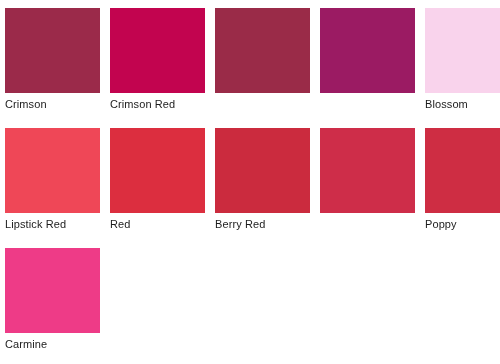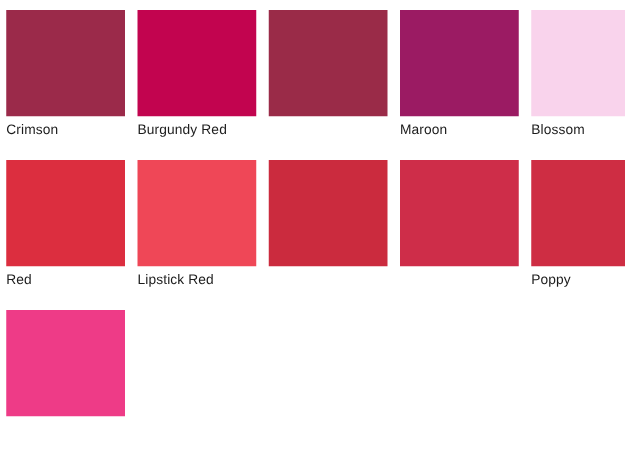--- a/index.html
+++ b/index.html
@@ -57,48 +57,49 @@
 <body>
 
 <div id="palette-page">
   <div class="swatch-grid">
       <div class="swatch-cell">
         <div class="swatch-chip" title="#9B2A4A" style="background-color: rgb(155, 42, 74);"></div>
         <span class="swatch-label">Crimson</span>
       </div>
       <div class="swatch-cell">
         <div class="swatch-chip" title="#C2044F" style="background-color: rgb(194, 4, 79);"></div>
-        <span class="swatch-label">Burgundy Red</span>
+        <span class="swatch-label">Crimson Red</span>
       </div>
       <div class="swatch-cell">
         <div class="swatch-chip" title="#9A2B48" style="background-color: rgb(154, 43, 72);"></div>
       </div>
       <div class="swatch-cell">
         <div class="swatch-chip" title="#9B1B63" style="background-color: rgb(155, 27, 99);"></div>
-        <span class="swatch-label">Maroon</span>
       </div>
       <div class="swatch-cell">
         <div class="swatch-chip" title="#F9D3EC" style="background-color: rgb(249, 211, 236);"></div>
         <span class="swatch-label">Blossom</span>
       </div>
       <div class="swatch-cell">
+        <div class="swatch-chip" title="#EF4757" style="background-color: rgb(239, 71, 87);"></div>
+        <span class="swatch-label">Lipstick Red</span>
+      </div>
+      <div class="swatch-cell">
         <div class="swatch-chip" title="#DC2E3F" style="background-color: rgb(220, 46, 63);"></div>
         <span class="swatch-label">Red</span>
       </div>
       <div class="swatch-cell">
-        <div class="swatch-chip" title="#EF4757" style="background-color: rgb(239, 71, 87);"></div>
-        <span class="swatch-label">Lipstick Red</span>
-      </div>
-      <div class="swatch-cell">
         <div class="swatch-chip" title="#CB2B3E" style="background-color: rgb(203, 43, 62);"></div>
+        <span class="swatch-label">Berry Red</span>
       </div>
       <div class="swatch-cell">
         <div class="swatch-chip" title="#CE2D49" style="background-color: rgb(206, 45, 73);"></div>
       </div>
       <div class="swatch-cell">
         <div class="swatch-chip" title="#CE2D43" style="background-color: rgb(206, 45, 67);"></div>
         <span class="swatch-label">Poppy</span>
       </div>
       <div class="swatch-cell">
         <div class="swatch-chip" title="#EE3B87" style="background-color: rgb(238, 59, 135);"></div>
+        <span class="swatch-label">Carmine</span>
       </div>
     </div>
 </div>
 
 </body></html>

